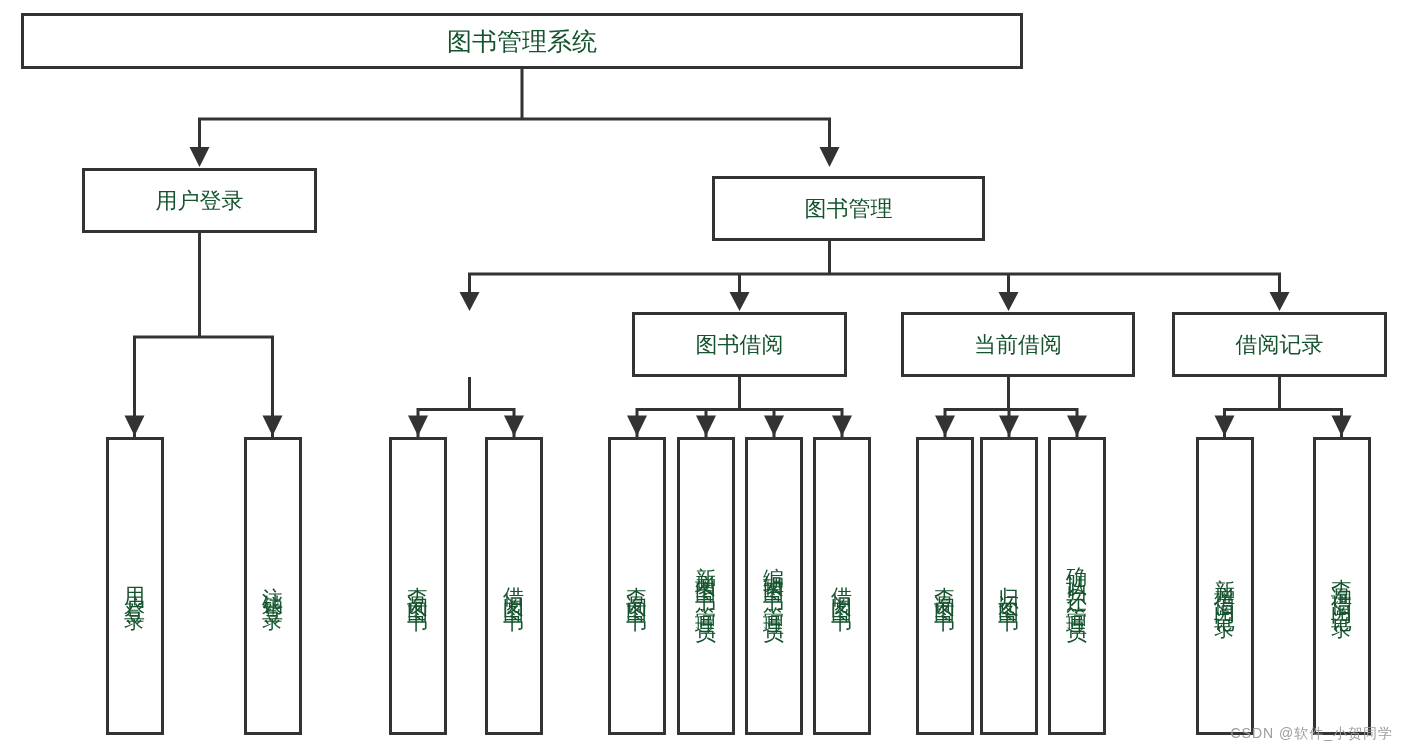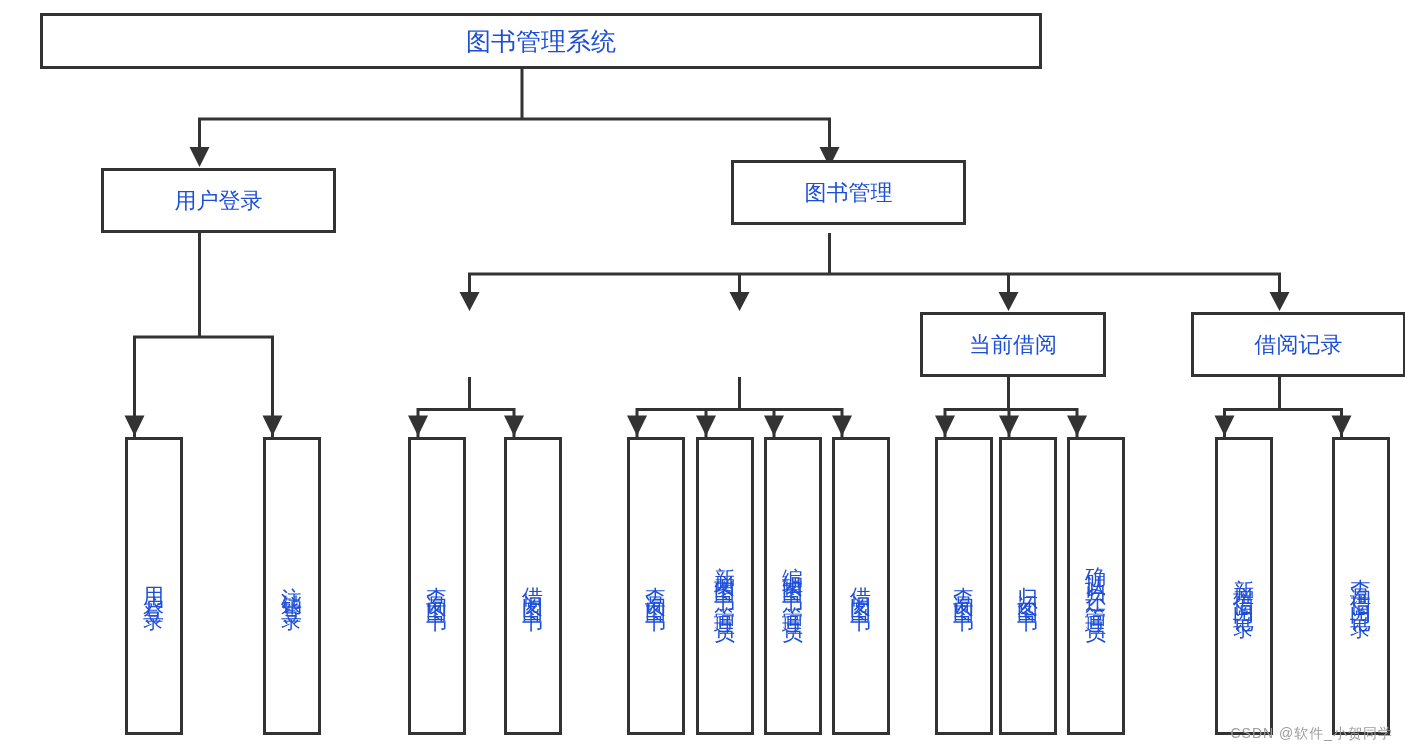--- a/index.html
+++ b/index.html
@@ -12,24 +12,23 @@
   }
   #connectors{position:absolute;left:0;top:0;}
   .box{
     position:absolute;
     box-sizing:border-box;
     background:#ffffff;
     border:3px solid #333333;
     display:flex;
     align-items:center;
     justify-content:center;
-    color:#1d4ed8;
+    color:#14532d;
     text-align:center;
     z-index:2;
-    margin-left:19px;
   }
   .box.root{font-size:25px;}
   .box.hnode{font-size:22px;}
   .box.leaf span{
     writing-mode:vertical-rl;
     text-orientation:mixed;
     font-size:21px;
     letter-spacing:8px;
     line-height:1;
     white-space:nowrap;
@@ -108,25 +107,28 @@
     "></path>
   </svg>
 
   <div class="box root" style="left:21px;top:13px;width:1002px;height:56px">
     <span>图书管理系统</span>
   </div>
 
   <div class="box hnode" style="left:82px;top:168px;width:235px;height:65px">
     <span>用户登录</span>
   </div>
-  <div class="box hnode" style="left:712px;top:160px;width:235px;height:65px">
+  <div class="box hnode" style="left:712px;top:176px;width:273px;height:65px">
     <span>图书管理</span>
   </div>
 
-  <div class="box hnode" style="left:901px;top:312px;width:186px;height:65px">
+  <div class="box hnode" style="left:632px;top:312px;width:215px;height:65px">
+    <span>图书借阅</span>
+  </div>
+  <div class="box hnode" style="left:901px;top:312px;width:234px;height:65px">
     <span>当前借阅</span>
   </div>
   <div class="box hnode" style="left:1172px;top:312px;width:215px;height:65px">
     <span>借阅记录</span>
   </div>
 
   <div class="box leaf" style="left:106px;top:437px;width:58px;height:298px">
     <span>用户登录</span>
   </div>
   <div class="box leaf" style="left:244px;top:437px;width:58px;height:298px">

